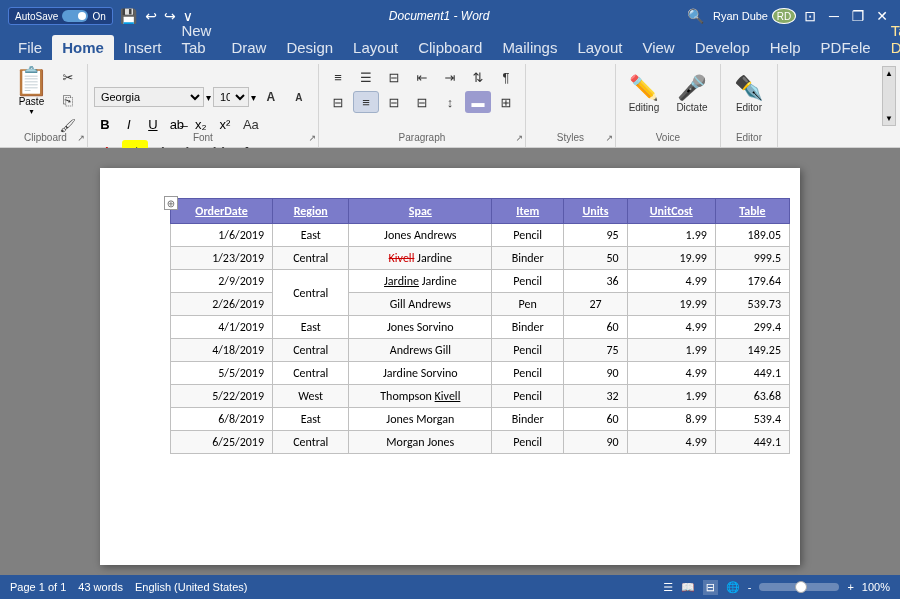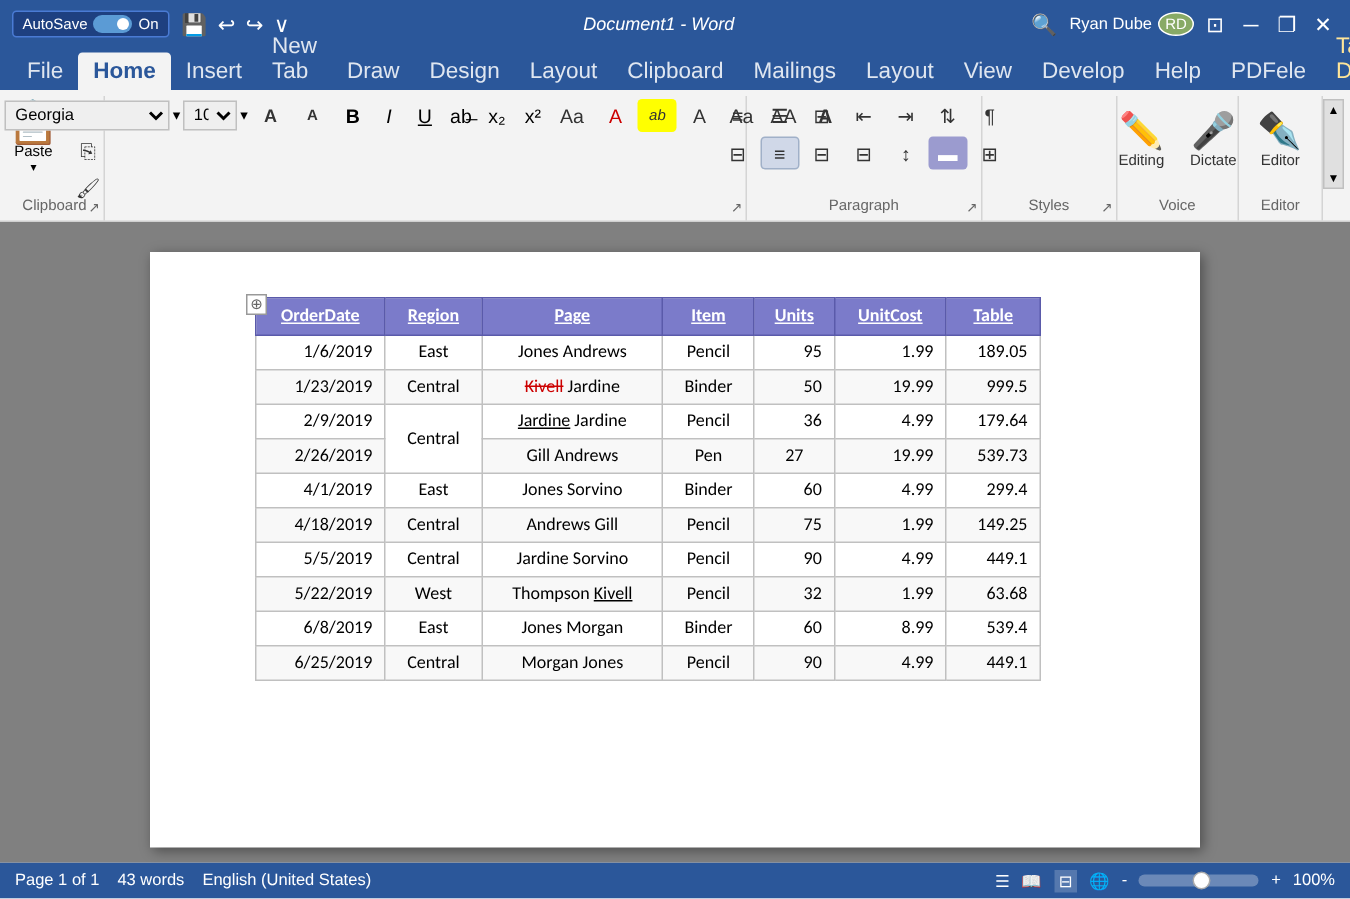--- a/index.html
+++ b/index.html
@@ -185,21 +185,21 @@
       border: 1px solid #999;
       background: white;
       cursor: move;
       display: flex; align-items: center; justify-content: center;
       font-size: 10px; color: #666;
     }
 
     
     .data-table {
       border-collapse: collapse;
-      width: 524px;
+      width: 620px;
       font-size: 12px;
       font-family: 'Calibri', Arial, sans-serif;
     }
     .data-table th {
       background: #7b7bca;
       color: white;
       padding: 5px 8px;
       text-align: center;
       border: 1px solid #5a5aaa;
       font-weight: bold;
@@ -317,21 +317,21 @@
         <div class="ribbon-btn-small">✂</div>
         <div class="ribbon-btn-small">⎘</div>
         <div class="ribbon-btn-small">🖌</div>
       </div>
     </div>
     <div class="ribbon-group-label">Clipboard</div>
     <div style="position:absolute;bottom:4px;right:2px;font-size:9px;cursor:pointer;color:#666;">↗</div>
   </div>
 
   <div class="ribbon-group" style="min-width:155px;">
-    <div class="ribbon-group-content" style="flex-direction:row;gap:3px;">
+    <div class="ribbon-group-content" style="flex-direction:column;gap:3px;margin-top:20px;">
       <div class="font-row">
         <select class="font-select">
           <option>Georgia</option>
         </select>
         <span style="font-size:10px;cursor:pointer;">▾</span>
         <select class="size-select">
           <option>10</option>
         </select>
         <span style="font-size:10px;cursor:pointer;">▾</span>
         <span class="ribbon-btn-small" style="font-size:12px;font-weight:bold;">A</span>
@@ -348,20 +348,21 @@
       </div>
       <div class="font-row">
         <div class="ribbon-btn-small" style="color:#cc0000;">A</div>
         <div class="ribbon-btn-small" style="background:#ffff00;font-size:10px;font-style:italic;">ab</div>
         <div class="ribbon-btn-small">A</div>
         <div class="ribbon-btn-small">Aa</div>
         <div class="ribbon-btn-small">AA</div>
         <div class="ribbon-btn-small" style="font-weight:bold;">A</div>
       </div>
     </div>
+    <div class="ribbon-group-label">Font</div>
     <div style="position:absolute;bottom:4px;right:2px;font-size:9px;cursor:pointer;color:#666;">↗</div>
   </div>
 
   <div class="ribbon-group" style="min-width:130px;">
     <div class="ribbon-group-content" style="flex-direction:column;gap:1px;">
       <div class="font-row">
         <div class="ribbon-btn-small">≡</div>
         <div class="ribbon-btn-small">☰</div>
         <div class="ribbon-btn-small">⊟</div>
         <div class="ribbon-btn-small">⇤</div>
@@ -423,21 +424,21 @@
 <div class="doc-area">
   <div class="doc-page">
 
     <div class="table-handle">⊕</div>
 
     <table class="data-table">
       <thead>
         <tr>
           <th>OrderDate</th>
           <th>Region</th>
-          <th>Page</th>
+          <th>Spac</th>
           <th>Item</th>
           <th>Units</th>
           <th>UnitCost</th>
           <th>Table</th>
         </tr>
       </thead>
       <tbody>
 
         <tr>
           <td>1/6/2019</td>

